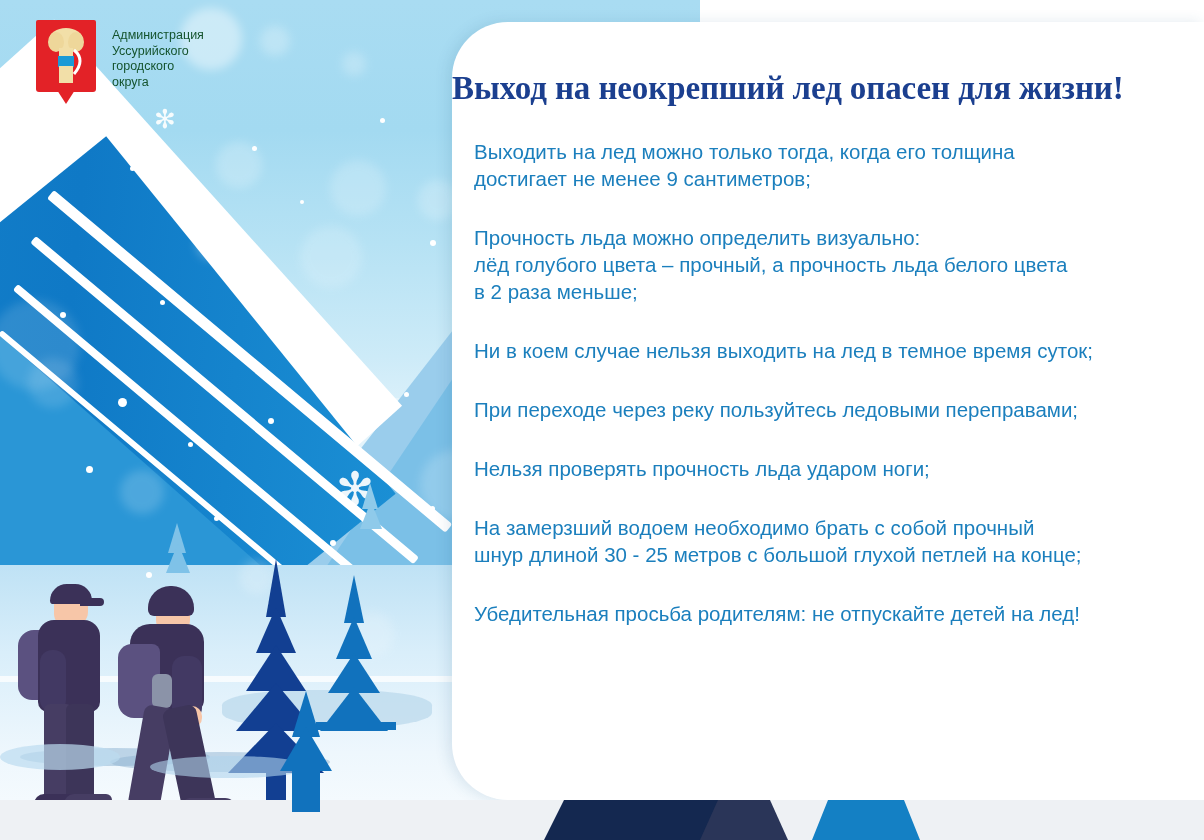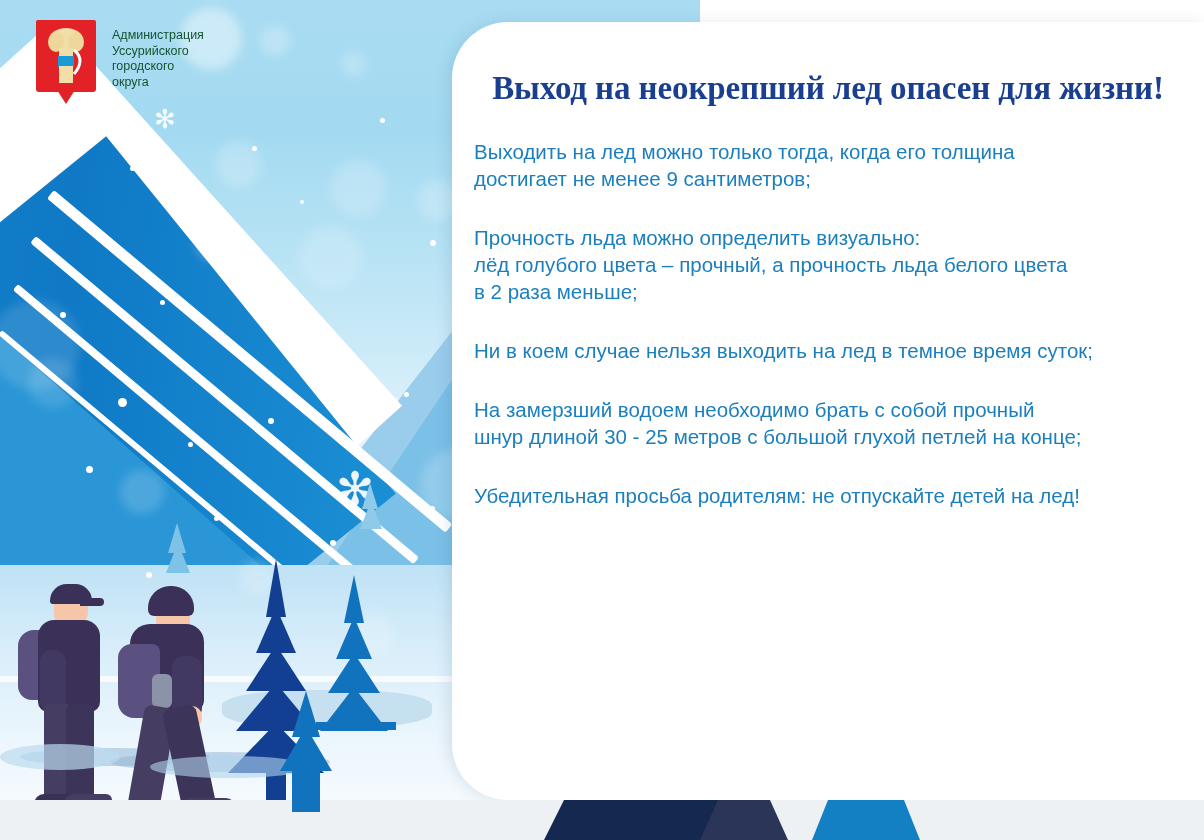--- a/index.html
+++ b/index.html
@@ -94,21 +94,21 @@
     left: 452px; top: 22px;
     width: 752px; height: 778px;
     background: #ffffff;
     border-radius: 56px 0 0 56px;
     box-shadow: -4px 0 14px rgba(40,90,130,0.13);
     overflow: hidden;
   }
   .card-title {
     position: absolute;
     left: 0; top: 48px;
-    width: 752px;
+    width: 664px;
     text-align: center;
     font-family: "Liberation Serif", serif;
     font-size: 33px;
     font-weight: 700;
     color: #1b3f8f;
     letter-spacing: -0.1px;
     white-space: nowrap;
   }
   .tips {
     position: absolute;
@@ -337,20 +337,22 @@
 
   <div class="card">
     <div class="card-title">Выход на неокрепший лед опасен для жизни!</div>
     <div class="tips">
       <div class="tip">Выходить на лед можно только тогда, когда его толщина
  достигает не менее 9 сантиметров;</div>
       <div class="tip">Прочность льда можно определить визуально:
 лёд голубого цвета – прочный, а прочность льда белого цвета
 в 2 раза меньше;</div>
       <div class="tip">Ни в коем случае нельзя выходить на лед в темное время суток;</div>
+      <div class="tip">При переходе через реку пользуйтесь ледовыми переправами;</div>
+      <div class="tip">Нельзя проверять прочность льда ударом ноги;</div>
       <div class="tip">На замерзший водоем необходимо брать с собой прочный
 шнур длиной 30 - 25 метров с большой глухой петлей на конце;</div>
       <div class="tip">Убедительная просьба родителям: не отпускайте детей на лед!</div>
     </div>
   </div>
 
   <div class="band">
     <div class="trap" style="left:544px;border-left:20px solid transparent;border-right:20px solid transparent;border-bottom:40px solid #142850;width:180px;"></div>
     <div class="trap" style="left:700px;border-left:18px solid transparent;border-right:18px solid transparent;border-bottom:40px solid #2a3558;width:52px;"></div>
     <div class="trap" style="left:812px;border-left:16px solid transparent;border-right:16px solid transparent;border-bottom:40px solid #1480c4;width:76px;"></div>

